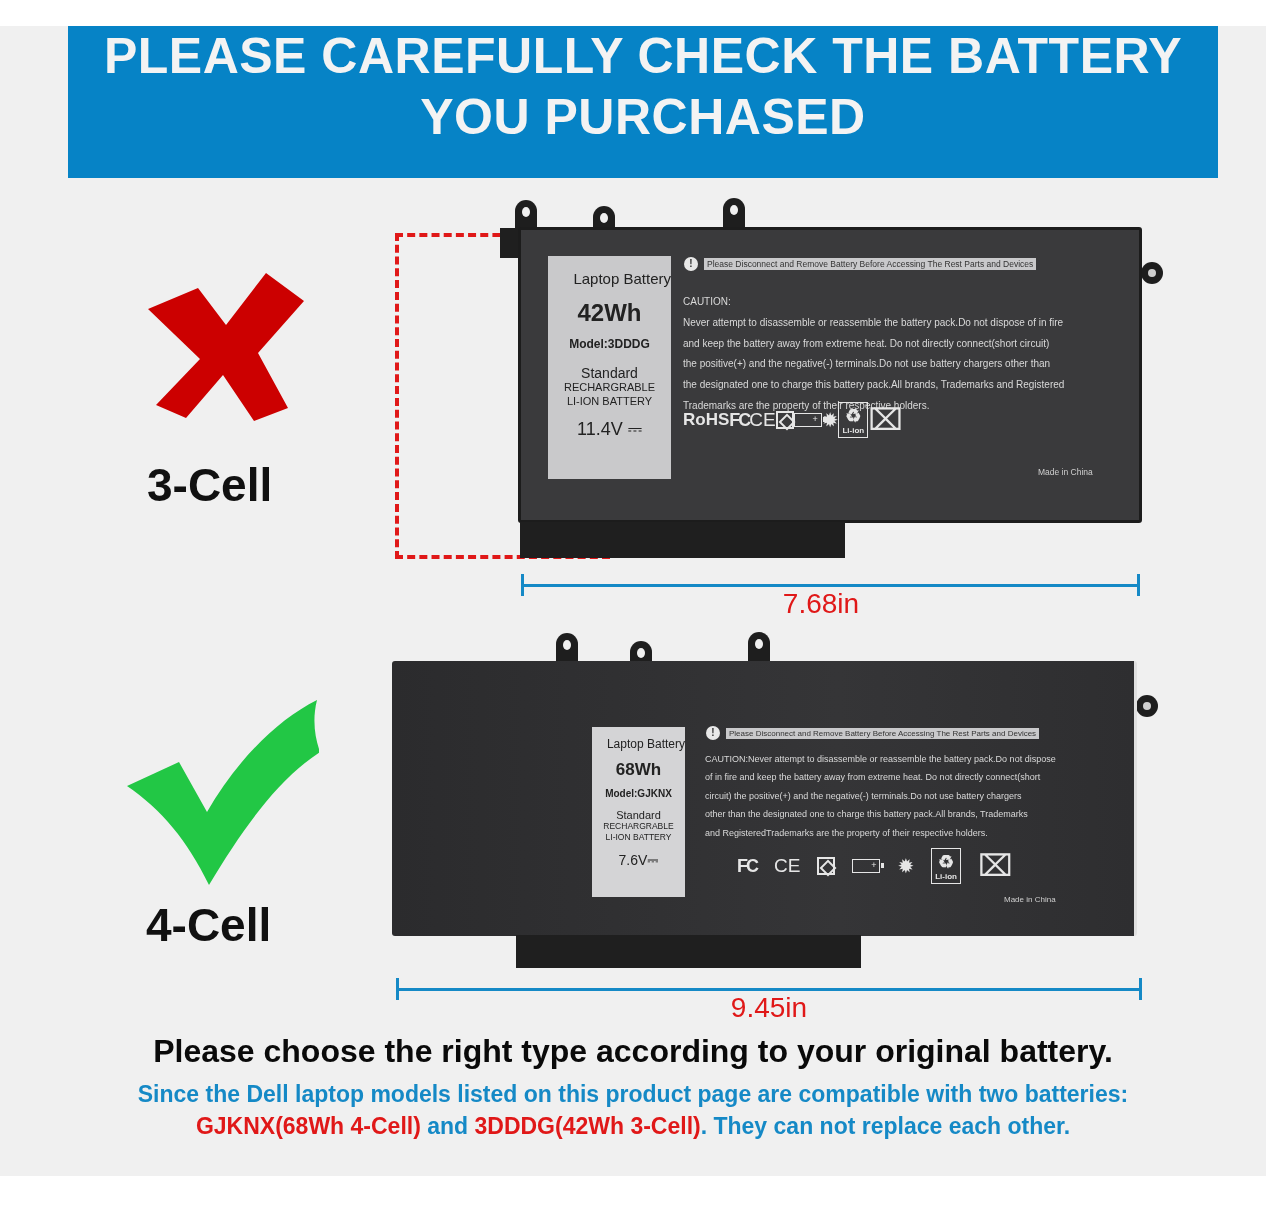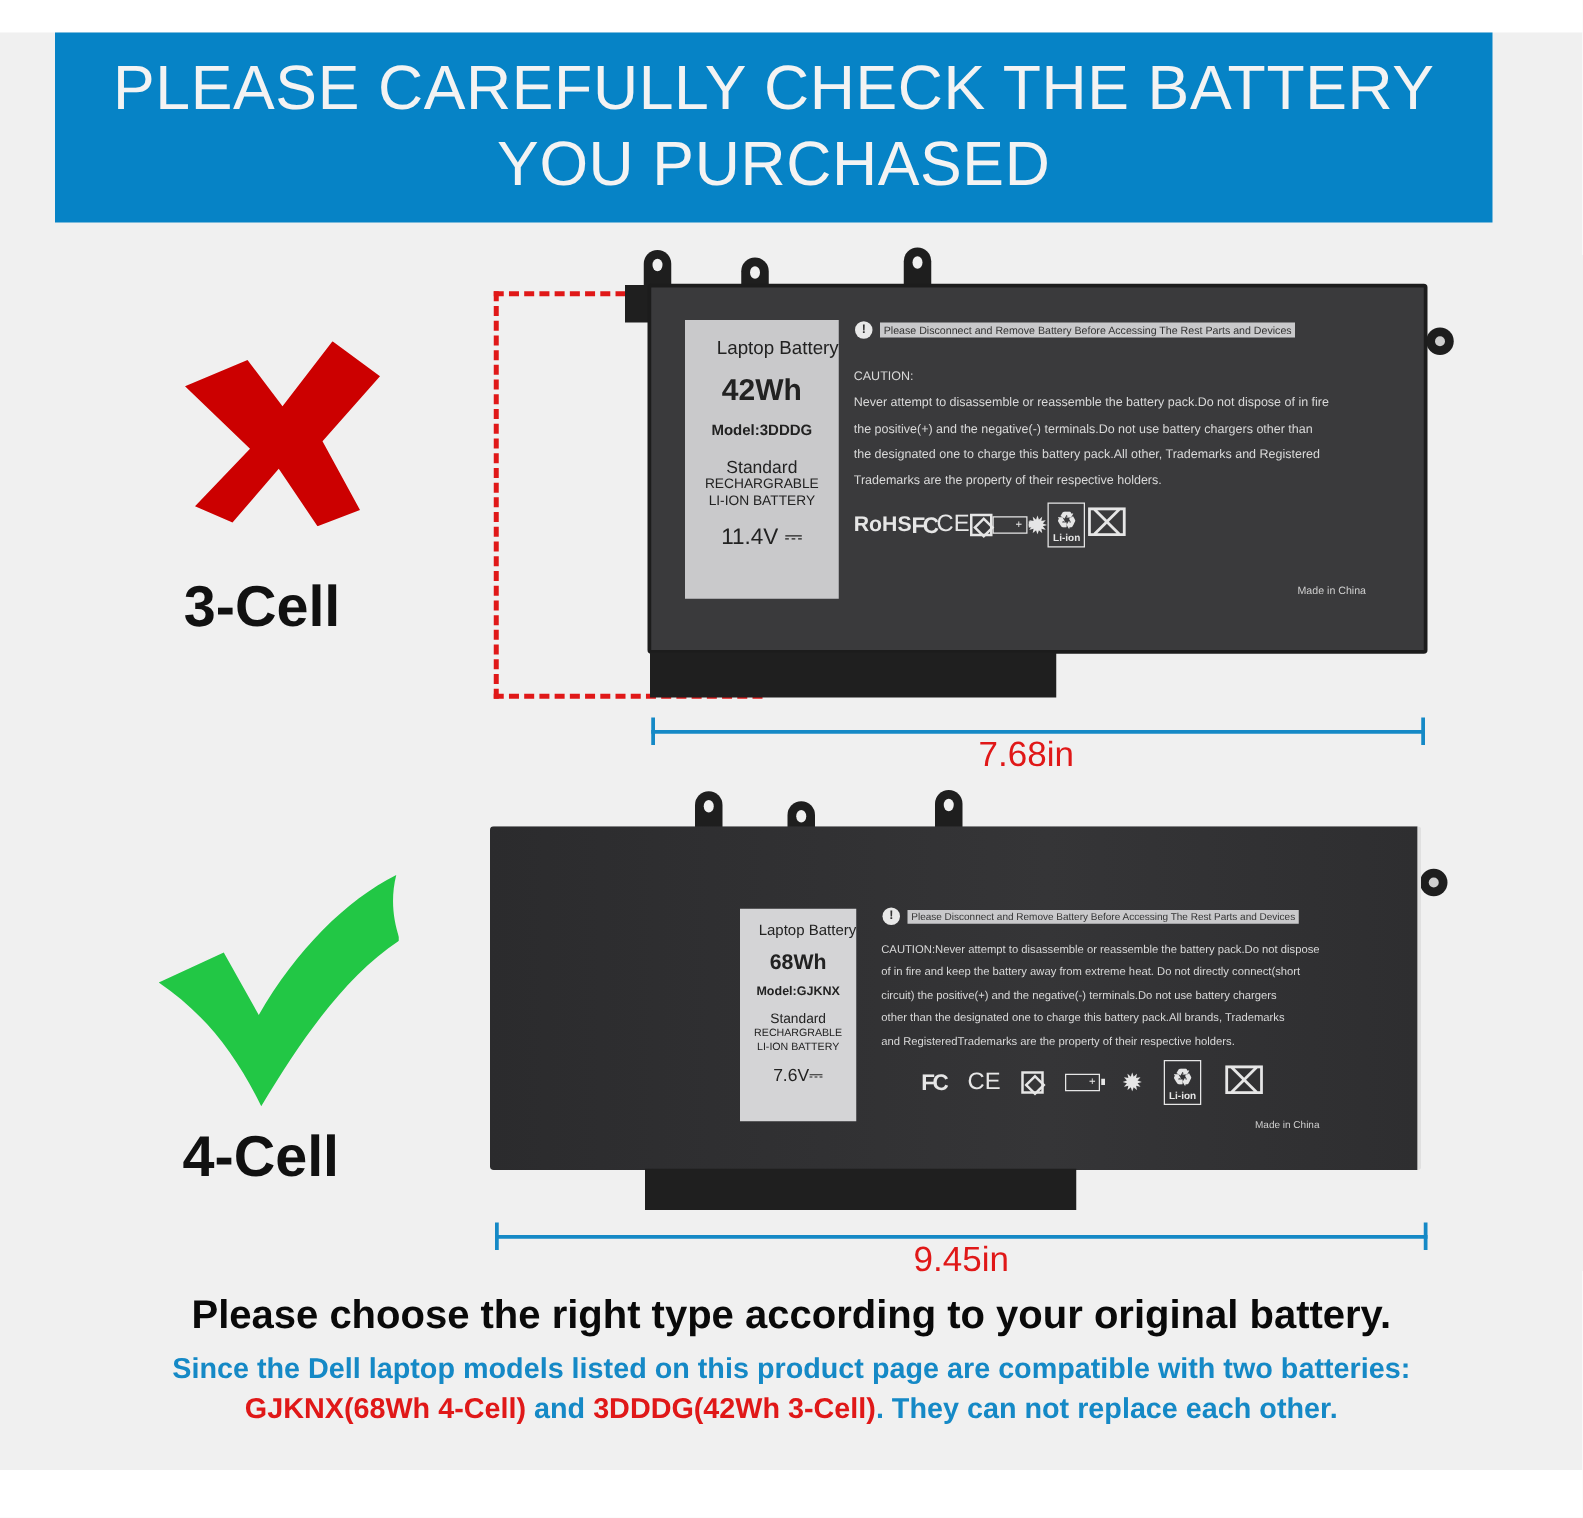--- a/index.html
+++ b/index.html
@@ -1,22 +1,22 @@
 <!DOCTYPE html>
 <html><head>
 <meta charset="utf-8">
 <style>
   * { box-sizing: border-box; margin: 0; padding: 0; }
   html, body { width: 1266px; height: 1214px; background: #ffffff; overflow: hidden; }
   body { position: relative; font-family: "Liberation Sans", sans-serif; }
 
   .panel { position: absolute; left: 0; top: 26px; width: 1266px; height: 1150px; background: #f0f0f0; }
 
-  .banner { position: absolute; left: 44px; top: 26px; width: 1150px; height: 152px; background: #0683c6;
-            color: #f3f3f3; font-weight: normal; font-size: 50px; text-align: center; line-height: 61px; padding-top: 14px; letter-spacing: 0.5px; }
+  .banner { position: absolute; left: 68px; top: 26px; width: 1150px; height: 152px; background: #0683c6;
+            color: #f3f3f3; font-weight: bold; font-size: 50px; text-align: center; line-height: 61px; padding-top: 0; letter-spacing: 0.5px; }
   .banner div { white-space: nowrap; }
 
   
   .mark { position: absolute; }
   .cell-label { position: absolute; font-weight: bold; font-size: 46px; color: #111; }
 
   
   .batt { position: absolute; background: #3a3a3c; }
   .tab { position: absolute; width: 22px; height: 30px; background: #1e1e1e; border-radius: 11px 11px 0 0; }
   .tab::after { content: ""; position: absolute; left: 7px; top: 7px; width: 8px; height: 10px; border-radius: 50%; background: #f0f0f0; }
@@ -102,22 +102,23 @@
     <span class="lb-volt" style="font-size:18px;margin-top:12px;">11.4V ⎓</span>
   </div>
 
   <div class="warn-row" style="left:684px;top:257px">
     <span class="warn-circle">!</span>
     <span class="warn-text">Please Disconnect and Remove Battery Before Accessing The Rest Parts and Devices</span>
   </div>
   <div class="caution" style="left:683px;top:280px;line-height:20.8px;margin-top:12px;">
     <p>CAUTION:</p>
     <p>Never attempt to disassemble or reassemble the battery pack.Do not dispose of in fire</p>
+    <p>and keep the battery away from extreme heat. Do not directly connect(short circuit)</p>
     <p>the positive(+) and the negative(-) terminals.Do not use battery chargers other than</p>
-    <p>the designated one to charge this battery pack.All other, Trademarks and Registered</p>
+    <p>the designated one to charge this battery pack.All brands, Trademarks and Registered</p>
     <p>Trademarks are the property of their respective holders.</p>
   </div>
   <div class="icons" style="left:683px;top:402px;">
     <span class="ico-rohs">RoHS</span>
     <span class="ico-fc">FC</span>
     <span class="ico-ce">CE</span>
     <span class="ico-grid"></span>
     <span class="ico-batt">+</span>
     <span class="ico-fire">✹</span>
     <span class="ico-liion"><span class="rec">♻</span><span>Li-ion</span></span>

